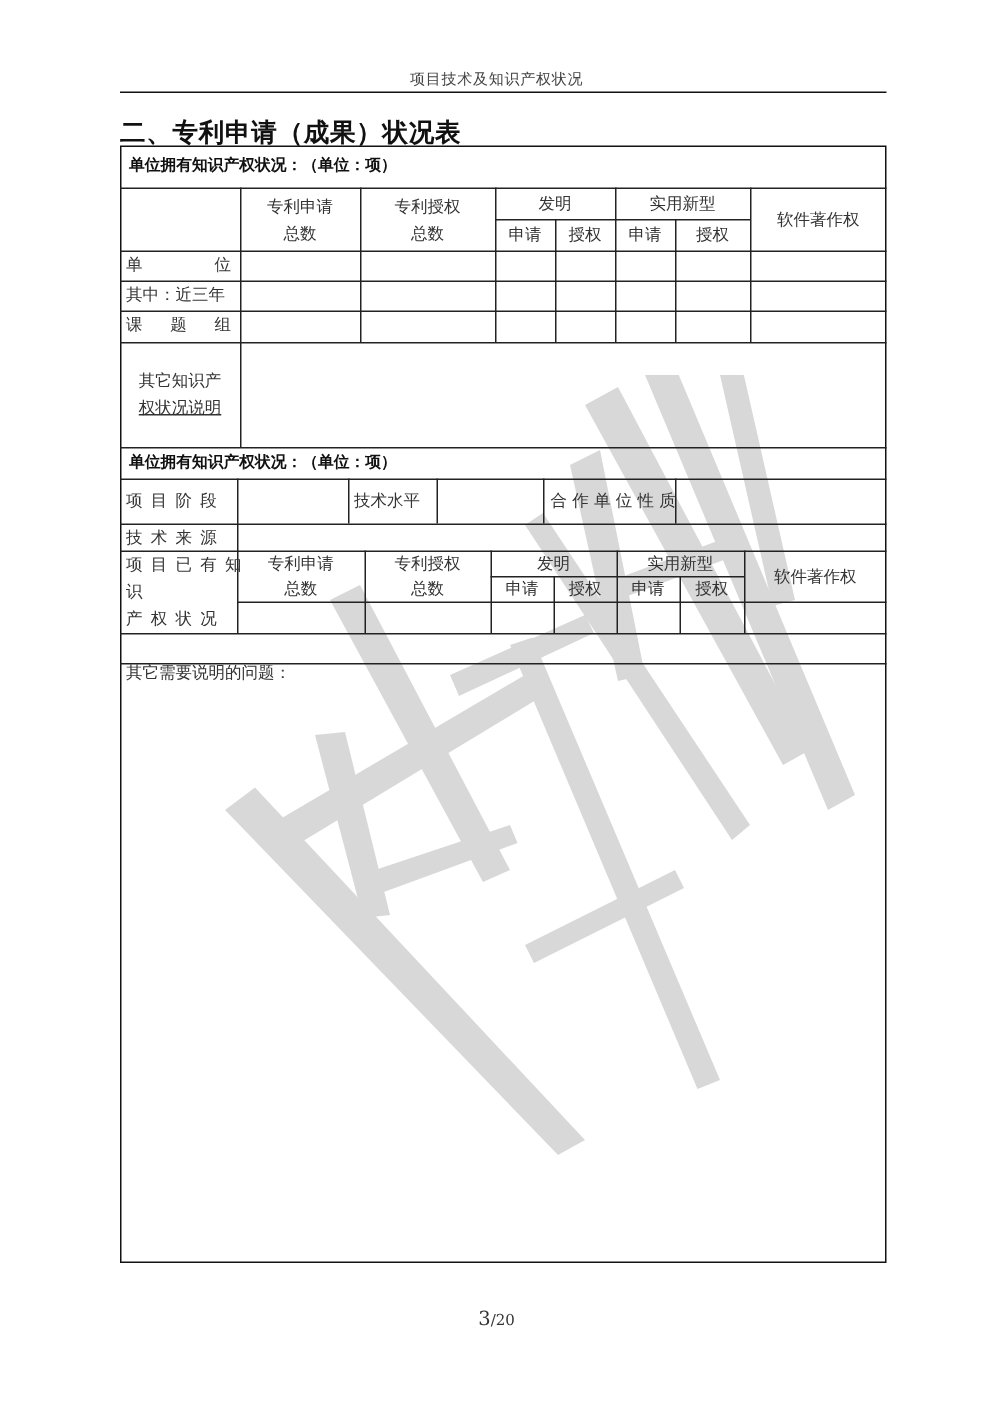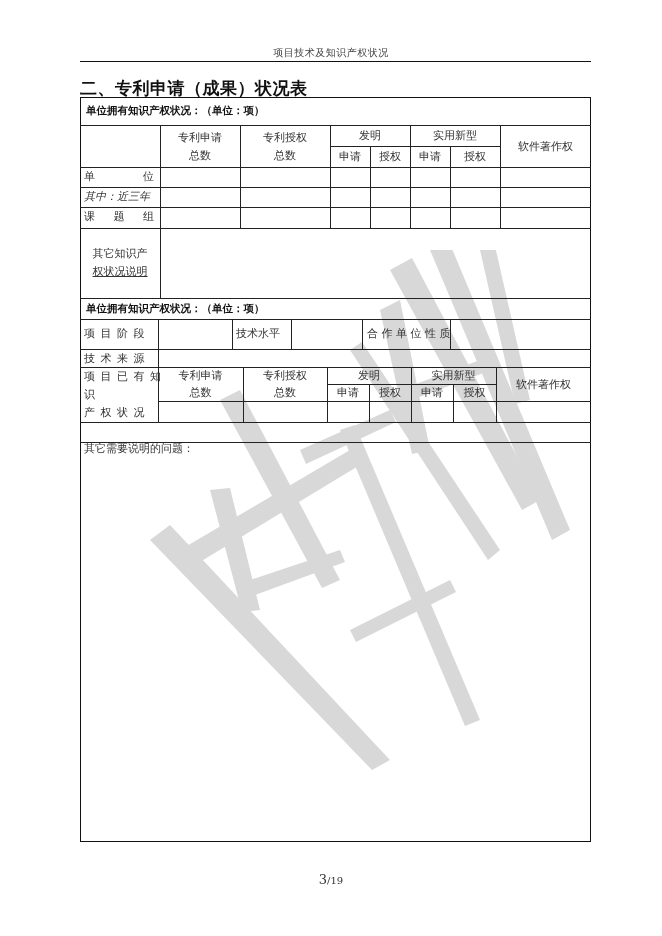--- a/index.html
+++ b/index.html
@@ -88,21 +88,21 @@
 <div class="txt c" style="left:500px;top:141px;width:91px;">软件著作权</div>
 <div class="txt c" style="left:330px;top:151px;width:40px;">申请</div>
 <div class="txt c" style="left:370px;top:151px;width:40px;">授权</div>
 <div class="txt c" style="left:410px;top:151px;width:40px;">申请</div>
 <div class="txt c" style="left:450px;top:151px;width:50px;">授权</div>
 
 <div class="txt spread" style="left:84px;top:171px;width:70px;">
   <span>单</span>
   <span>位</span>
 </div>
-<div class="txt" style="left:84px;top:191px;font-style:italic;">其中：近三年</div>
+<div class="txt" style="left:84px;top:191px;">其中：近三年</div>
 <div class="txt spread" style="left:84px;top:211px;width:70px;">
   <span>课</span>
   <span>题</span>
   <span>组</span>
 </div>
 
 <div class="abs" style="left:161px;top:168px;width:78px;height:18px;"></div>
 <div class="abs" style="left:241px;top:168px;width:88px;height:18px;"></div>
 <div class="abs" style="left:161px;top:188px;width:78px;height:18px;"></div>
 <div class="abs" style="left:161px;top:208px;width:78px;height:18px;"></div>
@@ -164,13 +164,13 @@
 <div class="abs" style="left:328px;top:402px;width:40px;height:19px;"></div>
 <div class="abs" style="left:370px;top:402px;width:40px;height:19px;"></div>
 <div class="abs" style="left:412px;top:402px;width:40px;height:19px;"></div>
 <div class="abs" style="left:454px;top:402px;width:41px;height:19px;"></div>
 <div class="abs" style="left:497px;top:402px;width:92px;height:19px;"></div>
 
 <div class="txt" style="left:84px;top:443px;">其它需要说明的问题：</div>
 <div class="line-h" style="left:80px;top:442px;width:511px;"></div>
 <div class="abs" style="left:82px;top:444px;width:507px;height:396px;"></div>
 
-<div class="page-num"><span style="font-size:13px;">3</span><span style="font-size:10px;">/19</span></div>
+<div class="page-num"><span style="font-size:13px;">3</span><span style="font-size:10px;">/20</span></div>
 
 </body></html>

